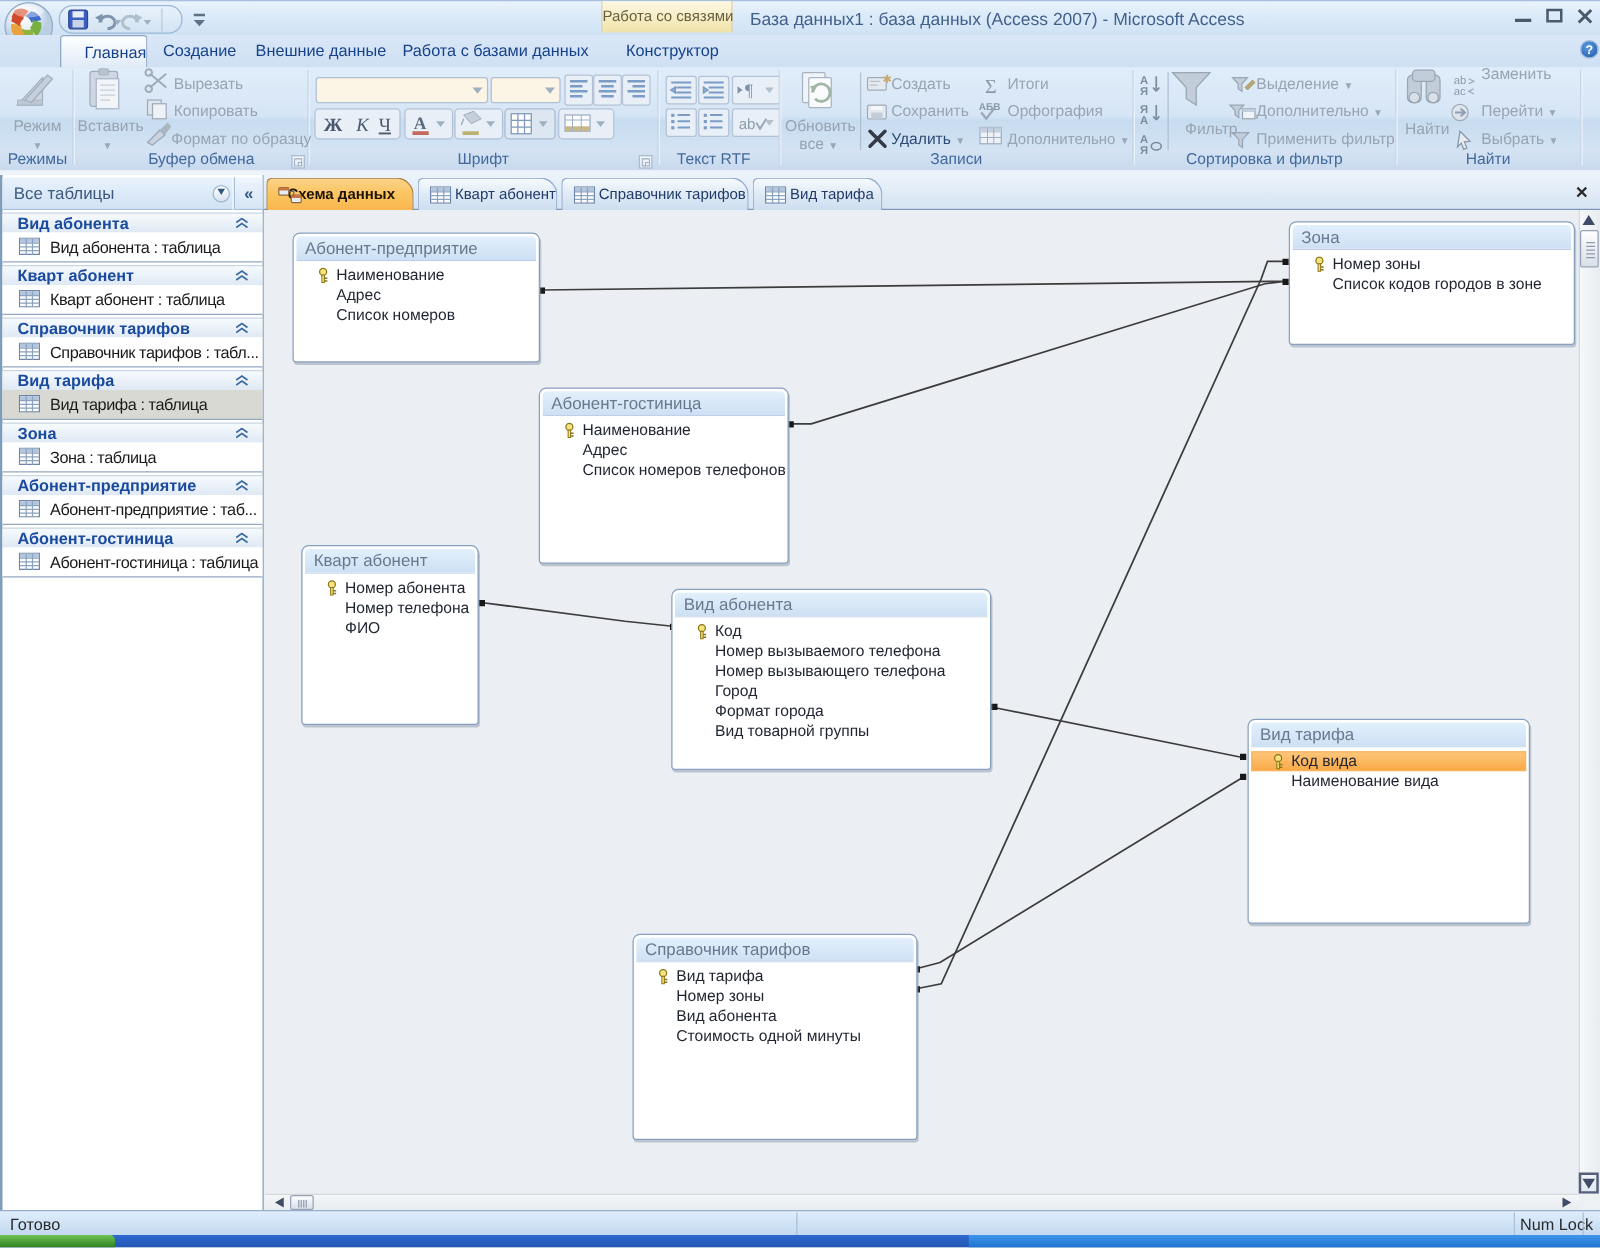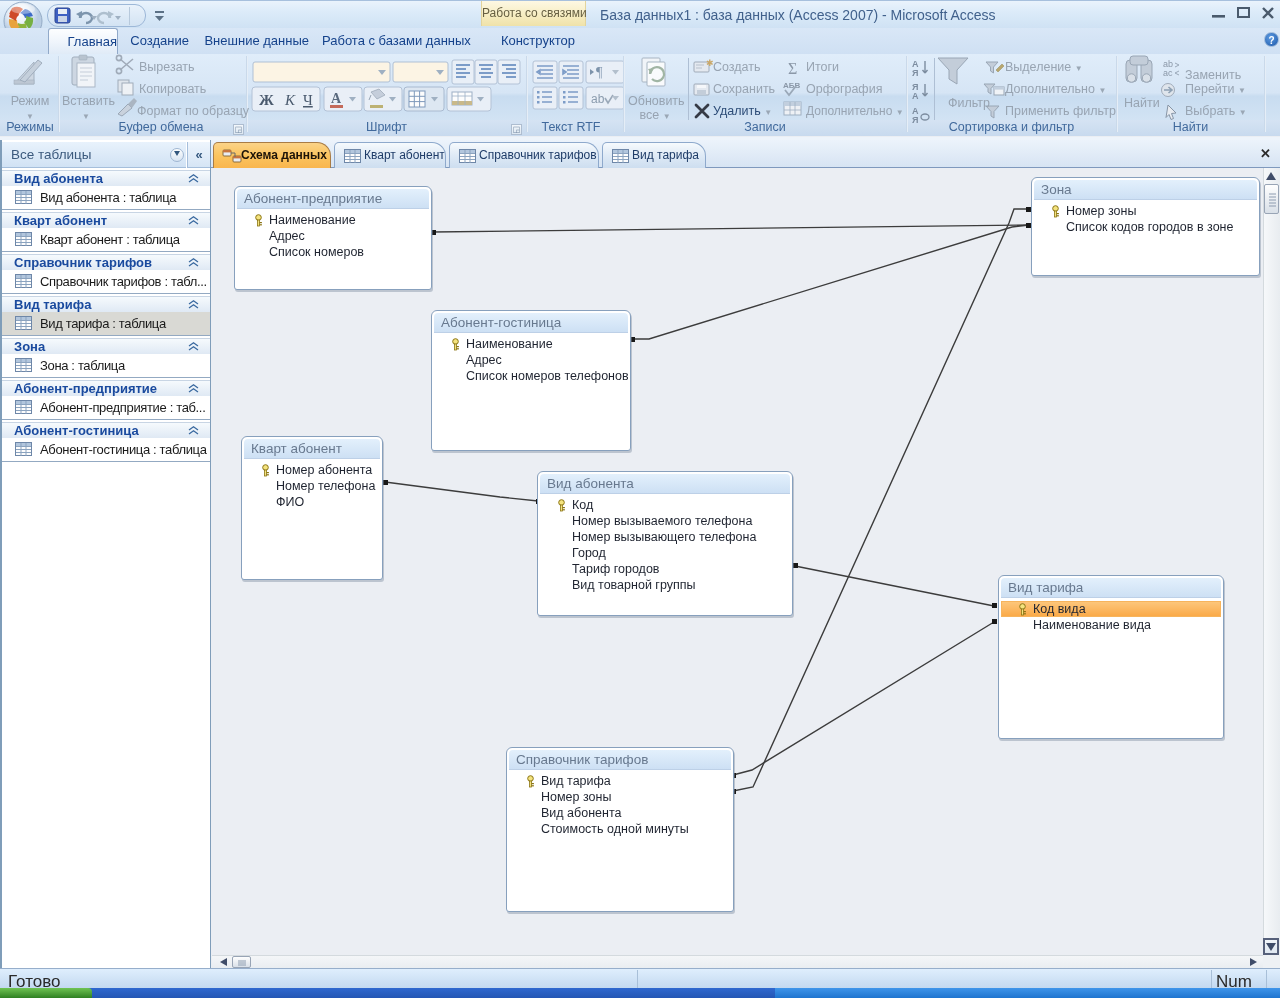--- a/index.html
+++ b/index.html
@@ -42,21 +42,21 @@
 .trow{height:16px;line-height:16px;font-size:12.5px;color:#1f2430;padding-left:32px;position:relative;white-space:nowrap;overflow:hidden}
 .body{padding-top:3px}
 .keyi{position:absolute;left:17px;top:2px}
 .orange{background:linear-gradient(#fdc87e,#faa845);box-shadow:inset 0 0 0 1px #f7b45c;font-weight:normal}
 
 #vscroll{left:1263px;top:168px;width:17px;height:787px;background:linear-gradient(90deg,#f6f8fa,#e8ecf0);border-left:1px solid #d4dade}
 #hscroll{left:212px;top:955px;width:1051px;height:13px;background:linear-gradient(#f4f6f8,#e9edf1);border-top:1px solid #d4dade}
 .sbtn{background:linear-gradient(#fefefe,#d9e0e8);border:1px solid #98a4b5;border-radius:2px;color:#49607a;text-align:center}
 #corner{left:1263px;top:955px;width:17px;height:13px;background:#eef1f4}
 
-#statusbar{left:0;top:968px;width:1280px;height:20px;background:linear-gradient(#dfeefd,#c3d9f0);border-top:1px solid #96aecb;font-size:17px;color:#2a2a2a}
+#statusbar{left:0;top:968px;width:1280px;height:20px;background:linear-gradient(#dfeefd,#c3d9f0);border-top:1px solid #96aecb;font-size:13px;color:#2a2a2a}
 #taskbar{left:0;top:988px;width:1280px;height:10px;background:linear-gradient(#2f68cf,#2456b4)}
 #startbtn{left:0;top:988px;width:92px;height:10px;background:linear-gradient(#6fc353,#2f8022);border-radius:0 4px 0 0}
 #taskbtn{left:775px;top:988px;width:505px;height:10px;background:linear-gradient(#3f95ea,#1f74cf)}
 svg{display:block}
 </style></head>
 <body>
 <div class="abs" id="titlebar"></div>
 <div class="abs" id="ctxlbl">Работа со связями</div>
 <div class="abs" id="title">База данных1 : база данных (Access 2007) - Microsoft Access</div>
 <div class="abs" style="left:1205px;top:4px">
@@ -334,21 +334,21 @@
 <div class="abs dtext" style="left:713px;top:82px">Сохранить</div>
 <div class="abs etext" style="left:713px;top:104px">Удалить <span class="darr">▼</span></div>
 <div class="abs dtext" style="left:806px;top:60px">Итоги</div>
 <div class="abs dtext" style="left:806px;top:82px">Орфография</div>
 <div class="abs dtext" style="left:806px;top:104px;font-size:12px">Дополнительно <span class="darr">▼</span></div>
 <div class="abs dtext" style="left:948px;top:96px">Фильтр</div>
 <div class="abs dtext" style="left:1005px;top:60px">Выделение <span class="darr">▼</span></div>
 <div class="abs dtext" style="left:1005px;top:82px">Дополнительно <span class="darr">▼</span></div>
 <div class="abs dtext" style="left:1005px;top:104px">Применить фильтр</div>
 <div class="abs dtext" style="left:1124px;top:96px">Найти</div>
-<div class="abs dtext" style="left:1185px;top:68px">Заменить</div>
+<div class="abs dtext" style="left:1185px;top:52px">Заменить</div>
 <div class="abs dtext" style="left:1185px;top:82px">Перейти <span class="darr">▼</span></div>
 <div class="abs dtext" style="left:1185px;top:104px">Выбрать <span class="darr">▼</span></div>
 <div class="abs" style="left:0;top:137px;width:1280px;height:5px;background:#eef4fb"></div>
 
 <div class="abs" id="navpane"></div>
 <div class="abs" id="navhdr">Все таблицы</div>
 <div class="abs" style="left:170px;top:148px;width:14px;height:14px;border-radius:50%;background:linear-gradient(#fdfefe,#d8e4f2);border:1px solid #9fb6d2"></div>
 <div class="abs" style="left:174px;top:151px;width:0;height:0;border-left:3.5px solid transparent;border-right:3.5px solid transparent;border-top:5px solid #33577e"></div>
 <div class="abs" id="navshut">«</div>
 <div class="abs" id="navitems">
@@ -425,21 +425,21 @@
       </span>Абонент-гостиница : таблица</div>
 </div>
 
 <div class="abs" id="docbar"></div>
 <div class="abs dtab" id="dtab0"><svg width="20" height="16" viewBox="0 0 20 16" style="position:absolute;left:8px;top:5px">
       <rect x="1" y="2" width="8" height="6" rx="1" fill="#e9edf3" stroke="#8a6d3f"></rect>
       <rect x="11" y="8" width="8" height="6" rx="1" fill="#e9edf3" stroke="#8a6d3f"></rect>
       <rect x="1" y="2" width="8" height="2.4" fill="#c8753e"></rect>
       <rect x="11" y="8" width="8" height="2.4" fill="#c8753e"></rect>
       <path d="M9 5 h4 v4" stroke="#6b6b6b" fill="none"></path>
-    </svg><span style="margin-left:27px">Схема данных</span></div>
+    </svg><span style="margin-left:16px">Схема данных</span></div>
 <div class="abs dtab" style="left:334px;width:112px"><svg width="17" height="14" viewBox="0 0 17 14" style="position:absolute;left:9px;top:6px">
       <rect x="0.5" y="0.5" width="16" height="13" fill="#fdfdfd" stroke="#6e87a8"></rect>
       <rect x="1" y="1" width="15" height="3" fill="#b2c6dd"></rect>
       <path d="M1 4.5h15M1 7.5h15M1 10.5h15M6 1v13M11 1v13" stroke="#8ba3bf" stroke-width="1" fill="none"></path>
     </svg><span style="margin-left:29px">Кварт абонент</span></div>
 <div class="abs dtab" style="left:449px;width:150px"><svg width="17" height="14" viewBox="0 0 17 14" style="position:absolute;left:9px;top:6px">
       <rect x="0.5" y="0.5" width="16" height="13" fill="#fdfdfd" stroke="#6e87a8"></rect>
       <rect x="1" y="1" width="15" height="3" fill="#b2c6dd"></rect>
       <path d="M1 4.5h15M1 7.5h15M1 10.5h15M6 1v13M11 1v13" stroke="#8ba3bf" stroke-width="1" fill="none"></path>
     </svg><span style="margin-left:29px">Справочник тарифов</span></div>
@@ -540,21 +540,21 @@
             <svg width="9" height="13" viewBox="0 0 9 13">
               <circle cx="4.5" cy="3.5" r="2.8" fill="#f4e37e" stroke="#8a7414"></circle>
               <rect x="3.5" y="6" width="2" height="6" fill="#f4e37e" stroke="#8a7414" stroke-width=".8"></rect>
               <rect x="5.5" y="8" width="2.4" height="1.2" fill="#8a7414"></rect>
               <rect x="5.5" y="10.2" width="2.4" height="1.2" fill="#8a7414"></rect>
             </svg>
           </span>Код</div>
   <div class="trow">Номер вызываемого телефона</div>
   <div class="trow">Номер вызывающего телефона</div>
   <div class="trow">Город</div>
-  <div class="trow">Тариф городов</div>
+  <div class="trow">Формат города</div>
   <div class="trow">Вид товарной группы</div>
  </div>
 </div>
 <div class="tbox" style="left:786px;top:407px;width:226px;height:164px">
  <div class="tt">Вид тарифа</div>
  <div class="body">
   <div class="trow orange"><span class="keyi">
             <svg width="9" height="13" viewBox="0 0 9 13">
               <circle cx="4.5" cy="3.5" r="2.8" fill="#f4e37e" stroke="#8a7414"></circle>
               <rect x="3.5" y="6" width="2" height="6" fill="#f4e37e" stroke="#8a7414" stroke-width=".8"></rect>

